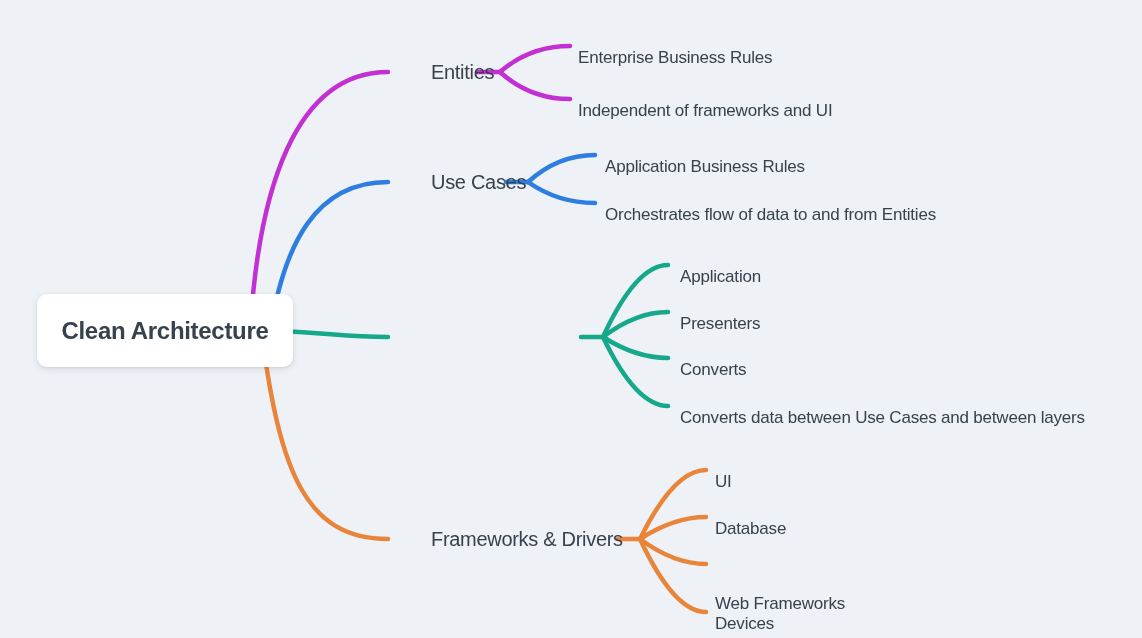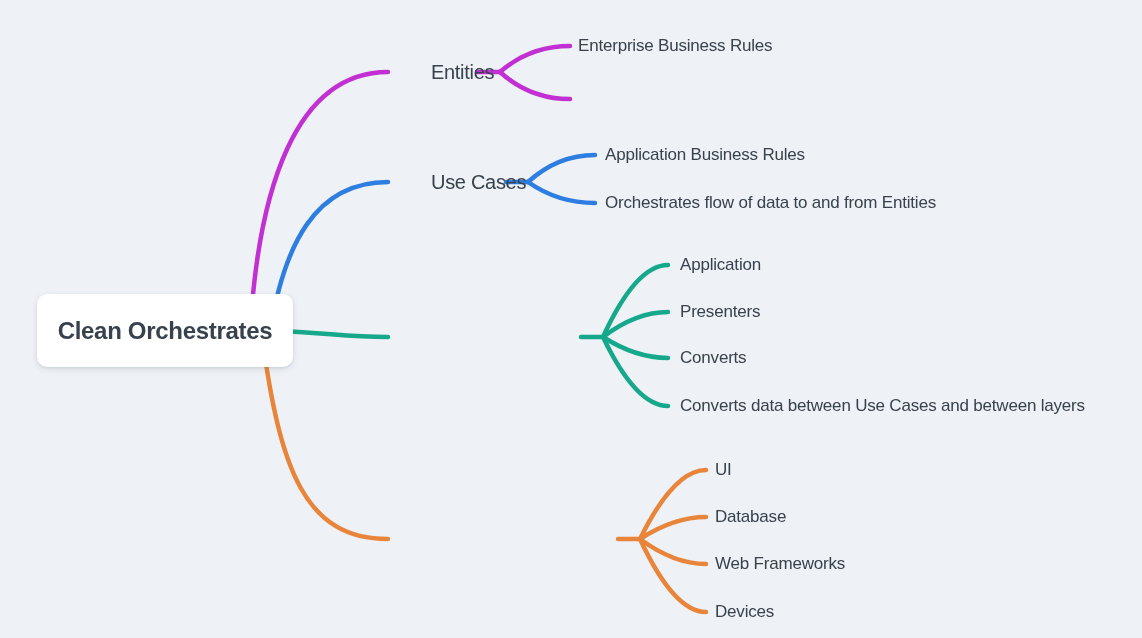--- a/index.html
+++ b/index.html
@@ -60,20 +60,21 @@
   .branch-label{
     font-size:20px;
     font-weight:400;
     letter-spacing:-0.3px;
     margin-left:34px;
   }
   .child-label{
     font-size:17px;
     font-weight:500;
     letter-spacing:-0.2px;
+    margin-top:12px;
   }
 </style>
 </head>
 <body>
 
 <div class="canvas">
 
   <svg class="links" viewBox="0 0 1142 638" aria-hidden="true">
 
     <path d="M 250 334 C 258 190 295 72 388 72" stroke="#c230d3"></path>
@@ -96,34 +97,36 @@
     <path d="M 603 337 Q 636 406 668 406" stroke="#16a88a"></path>
 
     <path d="M 618 539 L 640 539" stroke="#e8853a"></path>
     <path d="M 640 539 Q 674 470 706 470" stroke="#e8853a"></path>
     <path d="M 640 539 Q 674 517 706 517" stroke="#e8853a"></path>
     <path d="M 640 539 Q 674 564 706 564" stroke="#e8853a"></path>
     <path d="M 640 539 Q 674 612 706 612" stroke="#e8853a"></path>
   </svg>
 
   <div class="root-node">
-    <span class="root-label">Clean Orchestrates</span>
+    <span class="root-label">Clean Architecture</span>
   </div>
 
   <div class="label branch-label" style="left:397px;top:72px">Entities</div>
   <div class="label branch-label" style="left:397px;top:182px">Use Cases</div>
+  <div class="label branch-label" style="left:397px;top:539px">Frameworks &amp; Drivers</div>
 
   <div class="label child-label" style="left:578px;top:46px">Enterprise Business Rules</div>
+  <div class="label child-label" style="left:578px;top:99px">Independent of frameworks and UI</div>
 
   <div class="label child-label" style="left:605px;top:155px">Application Business Rules</div>
   <div class="label child-label" style="left:605px;top:203px">Orchestrates flow of data to and from Entities</div>
 
   <div class="label child-label" style="left:680px;top:265px">Application</div>
   <div class="label child-label" style="left:680px;top:312px">Presenters</div>
   <div class="label child-label" style="left:680px;top:358px">Converts</div>
   <div class="label child-label" style="left:680px;top:406px">Converts data between Use Cases and between layers</div>
 
   <div class="label child-label" style="left:715px;top:470px">UI</div>
   <div class="label child-label" style="left:715px;top:517px">Database</div>
-  <div class="label child-label" style="left:715px;top:564px">Web Frameworks</div>
+  <div class="label child-label" style="left:715px;top:592px">Web Frameworks</div>
   <div class="label child-label" style="left:715px;top:612px">Devices</div>
 
 </div>
 
 </body></html>

